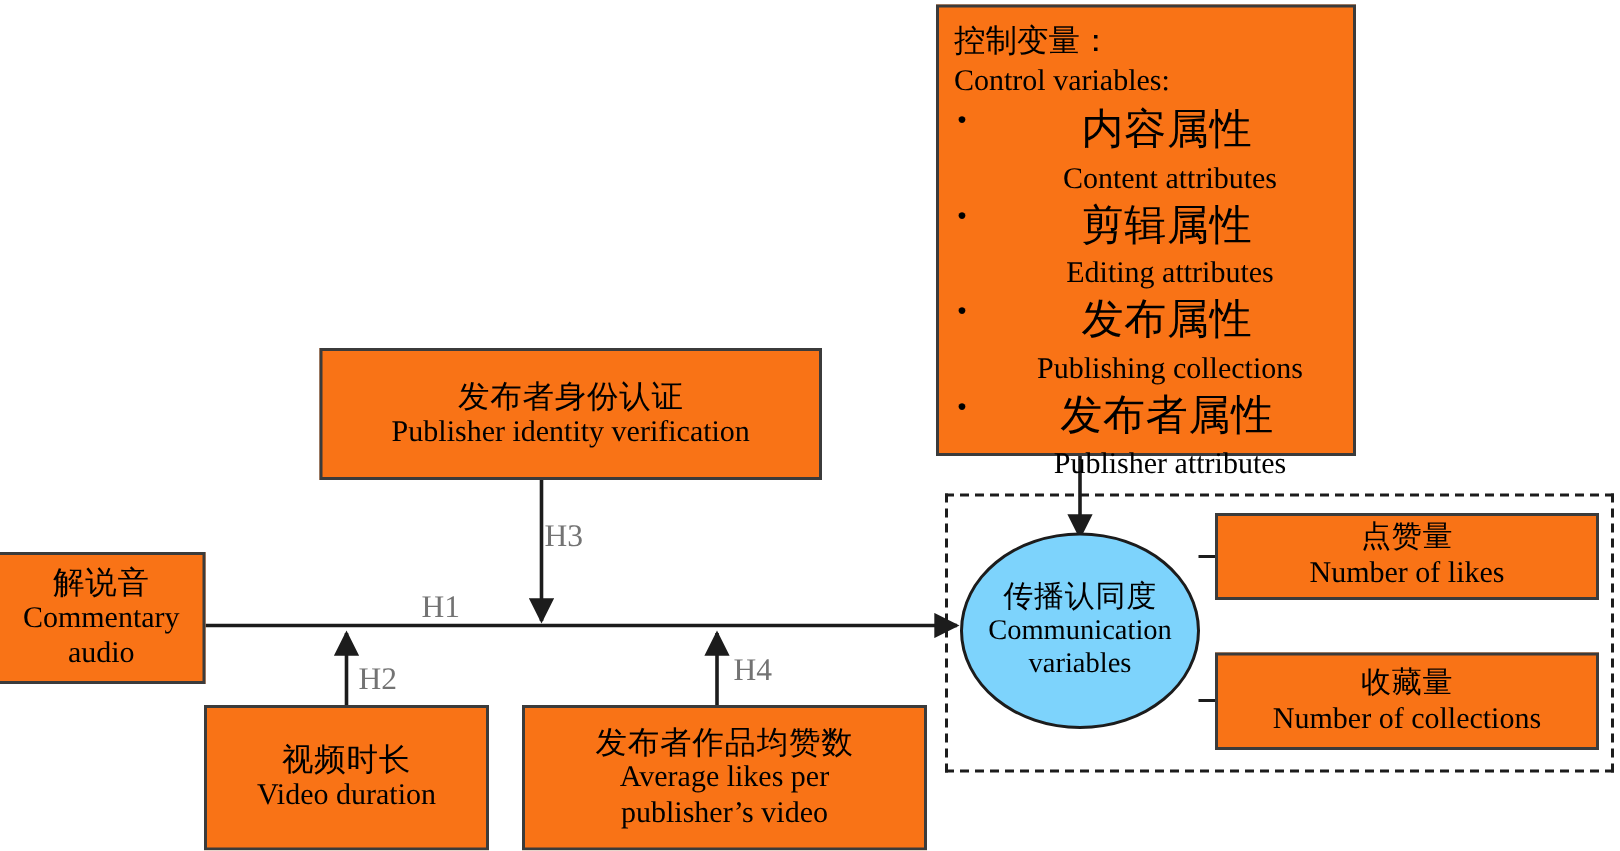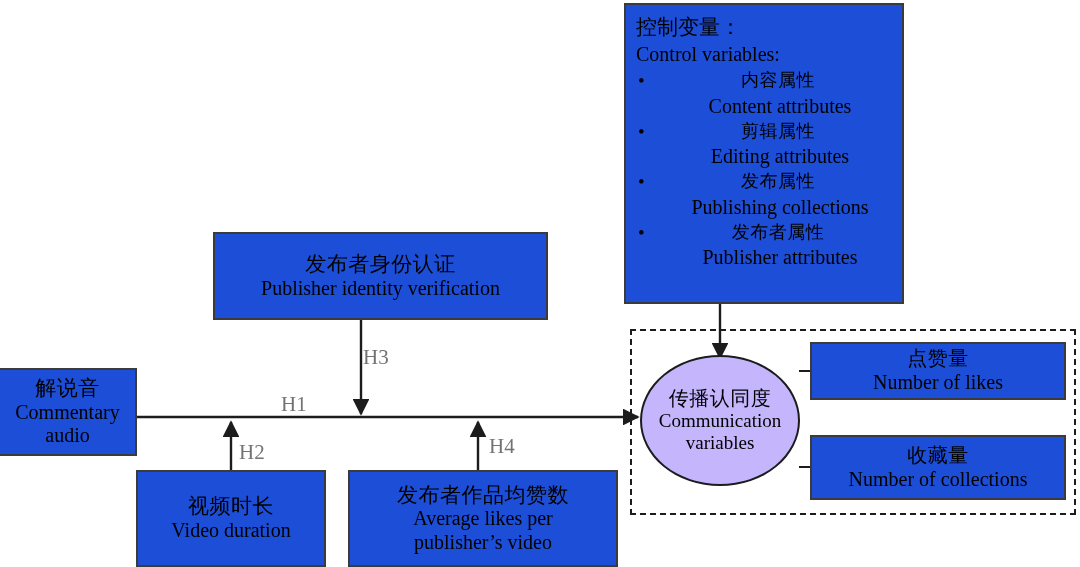--- a/index.html
+++ b/index.html
@@ -22,21 +22,21 @@
     left: 0;
     top: 0;
     width: 1080px;
     height: 567px;
     pointer-events: none;
   }
   .node-box {
     position: absolute;
     box-sizing: border-box;
     border: 2px solid #3b3b3b;
-    background: #1d4ed8;
+    background: #f97316;
     display: flex;
     flex-direction: column;
     align-items: center;
     justify-content: center;
     text-align: center;
     line-height: 1.18;
   }
   .cn {
     font-size: 21px;
     letter-spacing: 0.5px;
@@ -78,21 +78,21 @@
     margin-top: 1px;
   }
   .cv-item .bullet {
     position: absolute;
     left: 2px;
     top: 0px;
     font-size: 19px;
     line-height: 1.3;
   }
   .cv-item .cv-cn {
-    font-size: 18px;
+    font-size: 28px;
     line-height: 1.3;
     letter-spacing: 0.5px;
   }
   .cv-item .cv-en {
     font-size: 20px;
     line-height: 1.3;
     padding-left: 4px;
   }
 
   
@@ -144,21 +144,21 @@
   
   #communication-identity-ellipse {
     position: absolute;
     left: 640px;
     top: 355px;
     width: 160px;
     height: 131px;
     box-sizing: border-box;
     border: 2px solid #1c1c1c;
     border-radius: 50%;
-    background: #c4b5fd;
+    background: #7dd3fc;
     display: flex;
     flex-direction: column;
     align-items: center;
     justify-content: center;
     text-align: right;
     line-height: 1.16;
   }
   #communication-identity-ellipse .cn { font-size: 20px; }
   #communication-identity-ellipse .en { font-size: 19px; }
 

